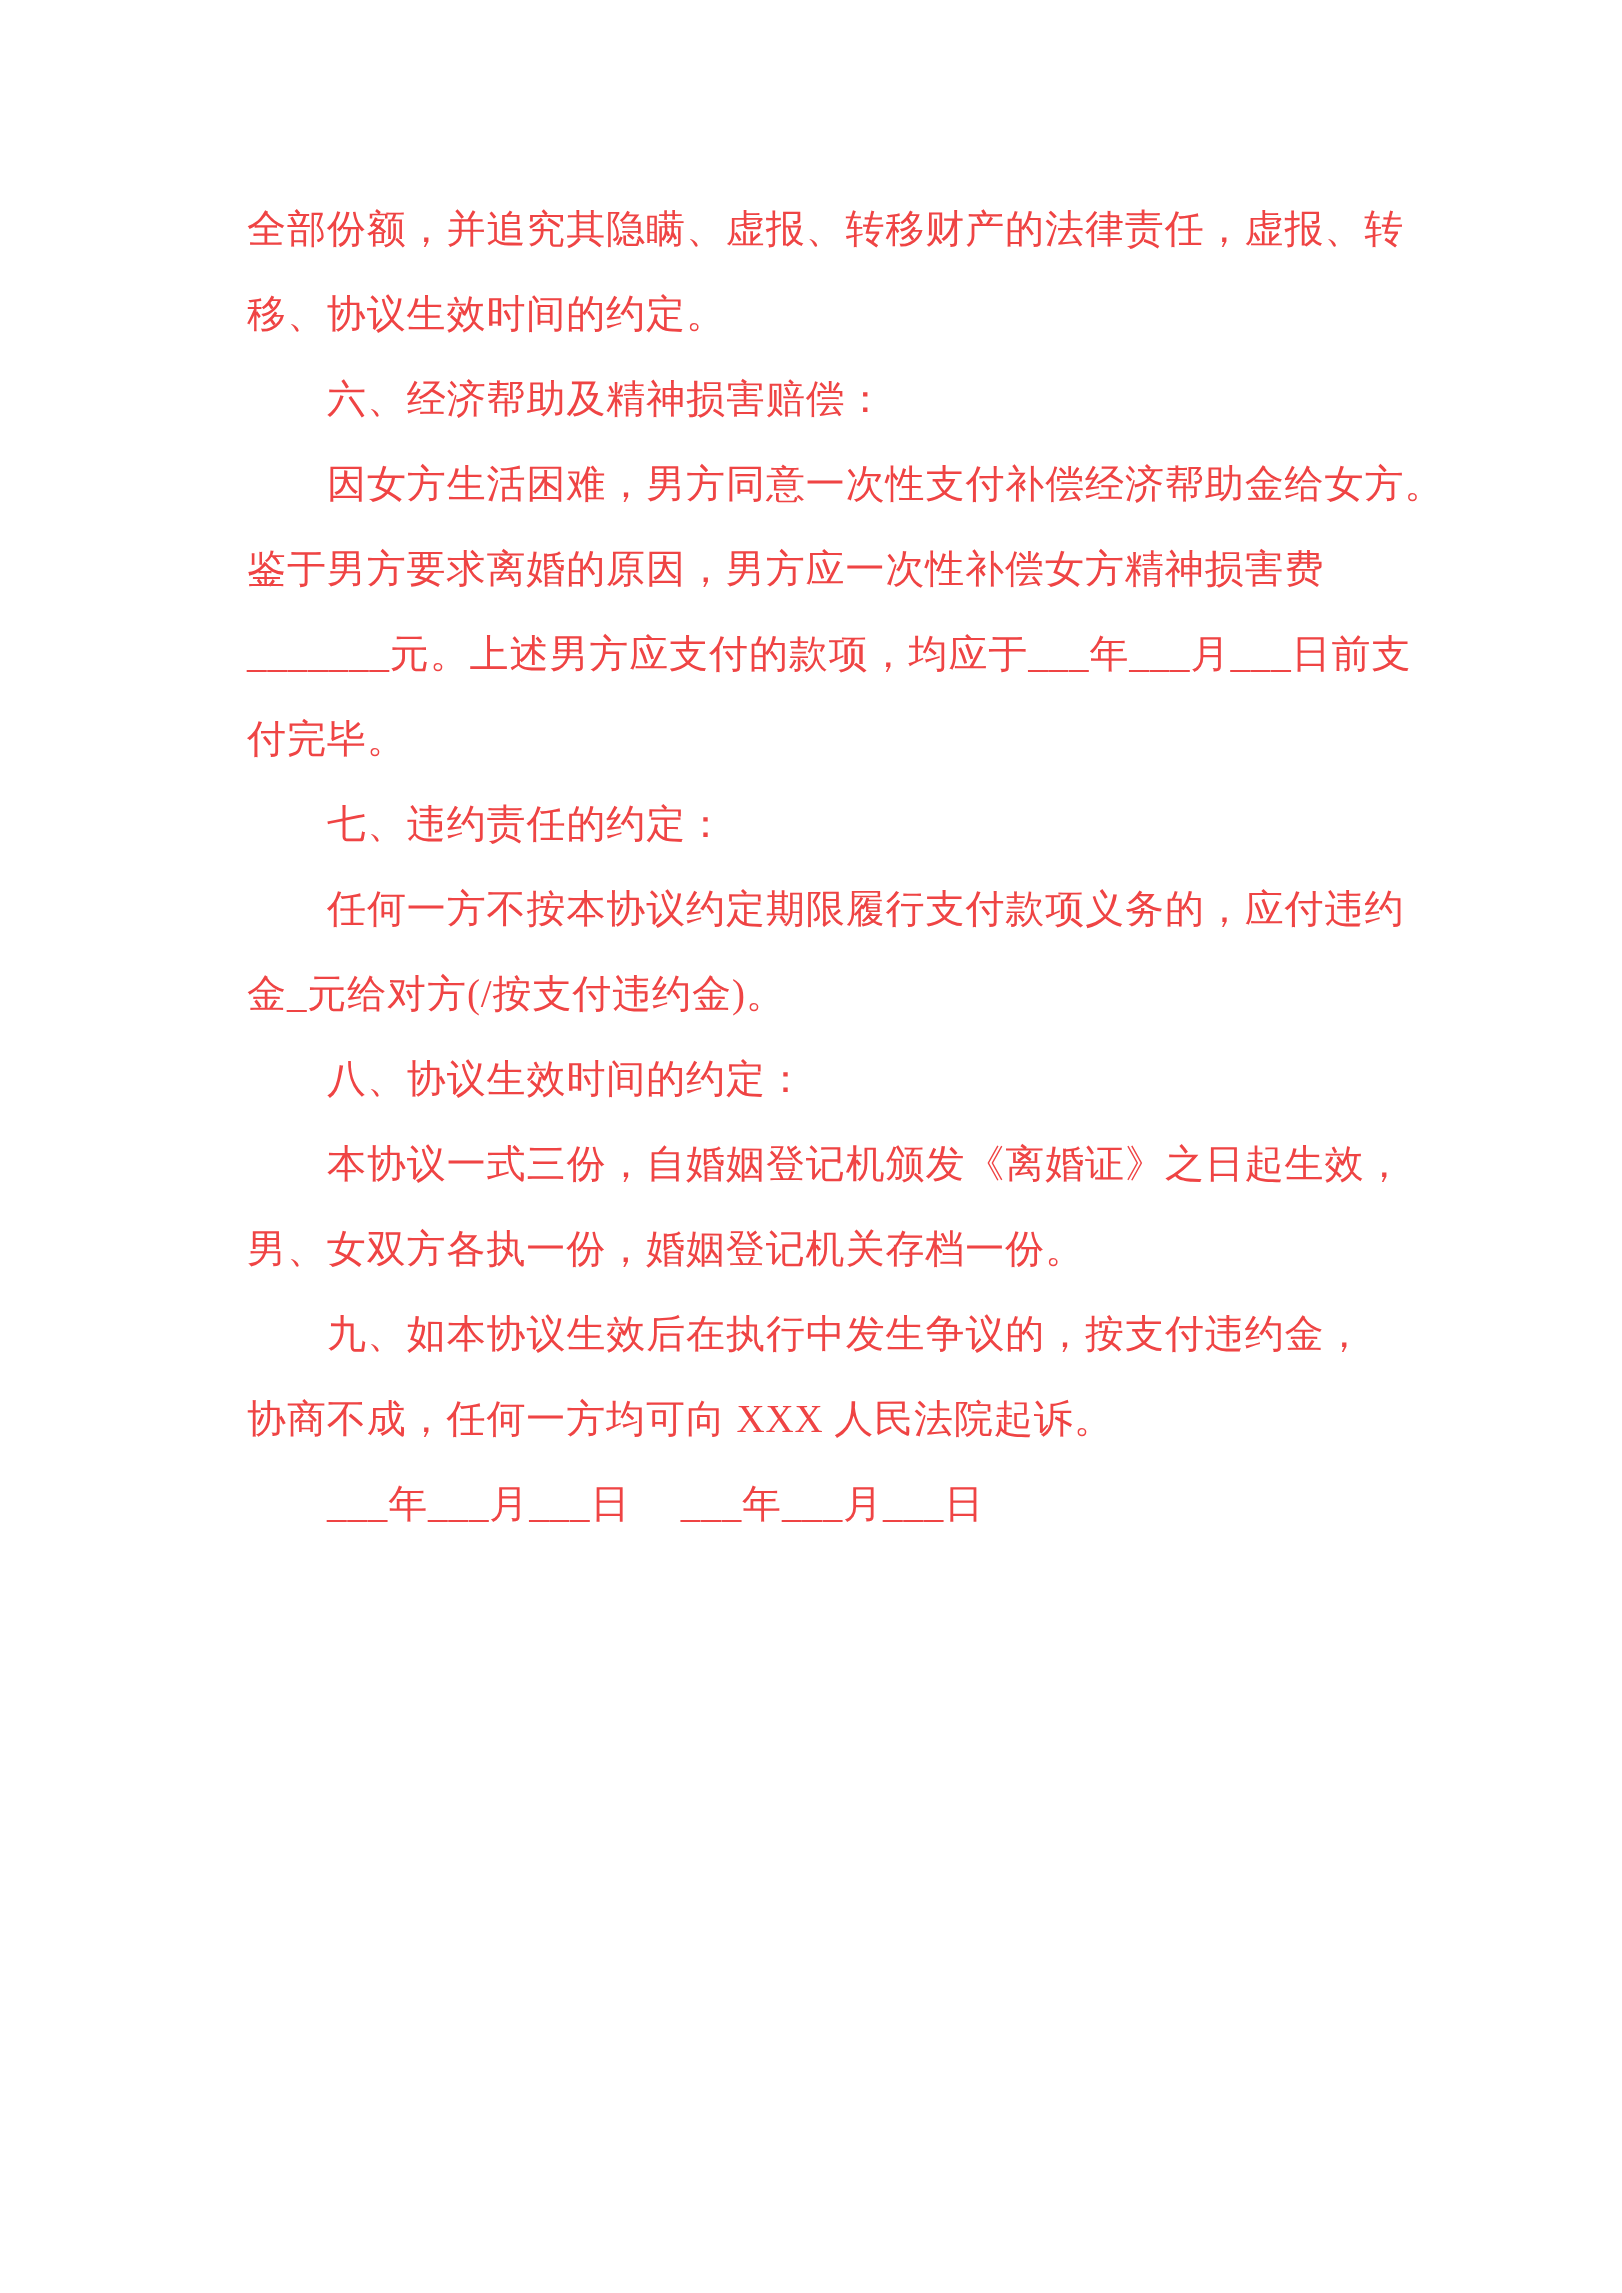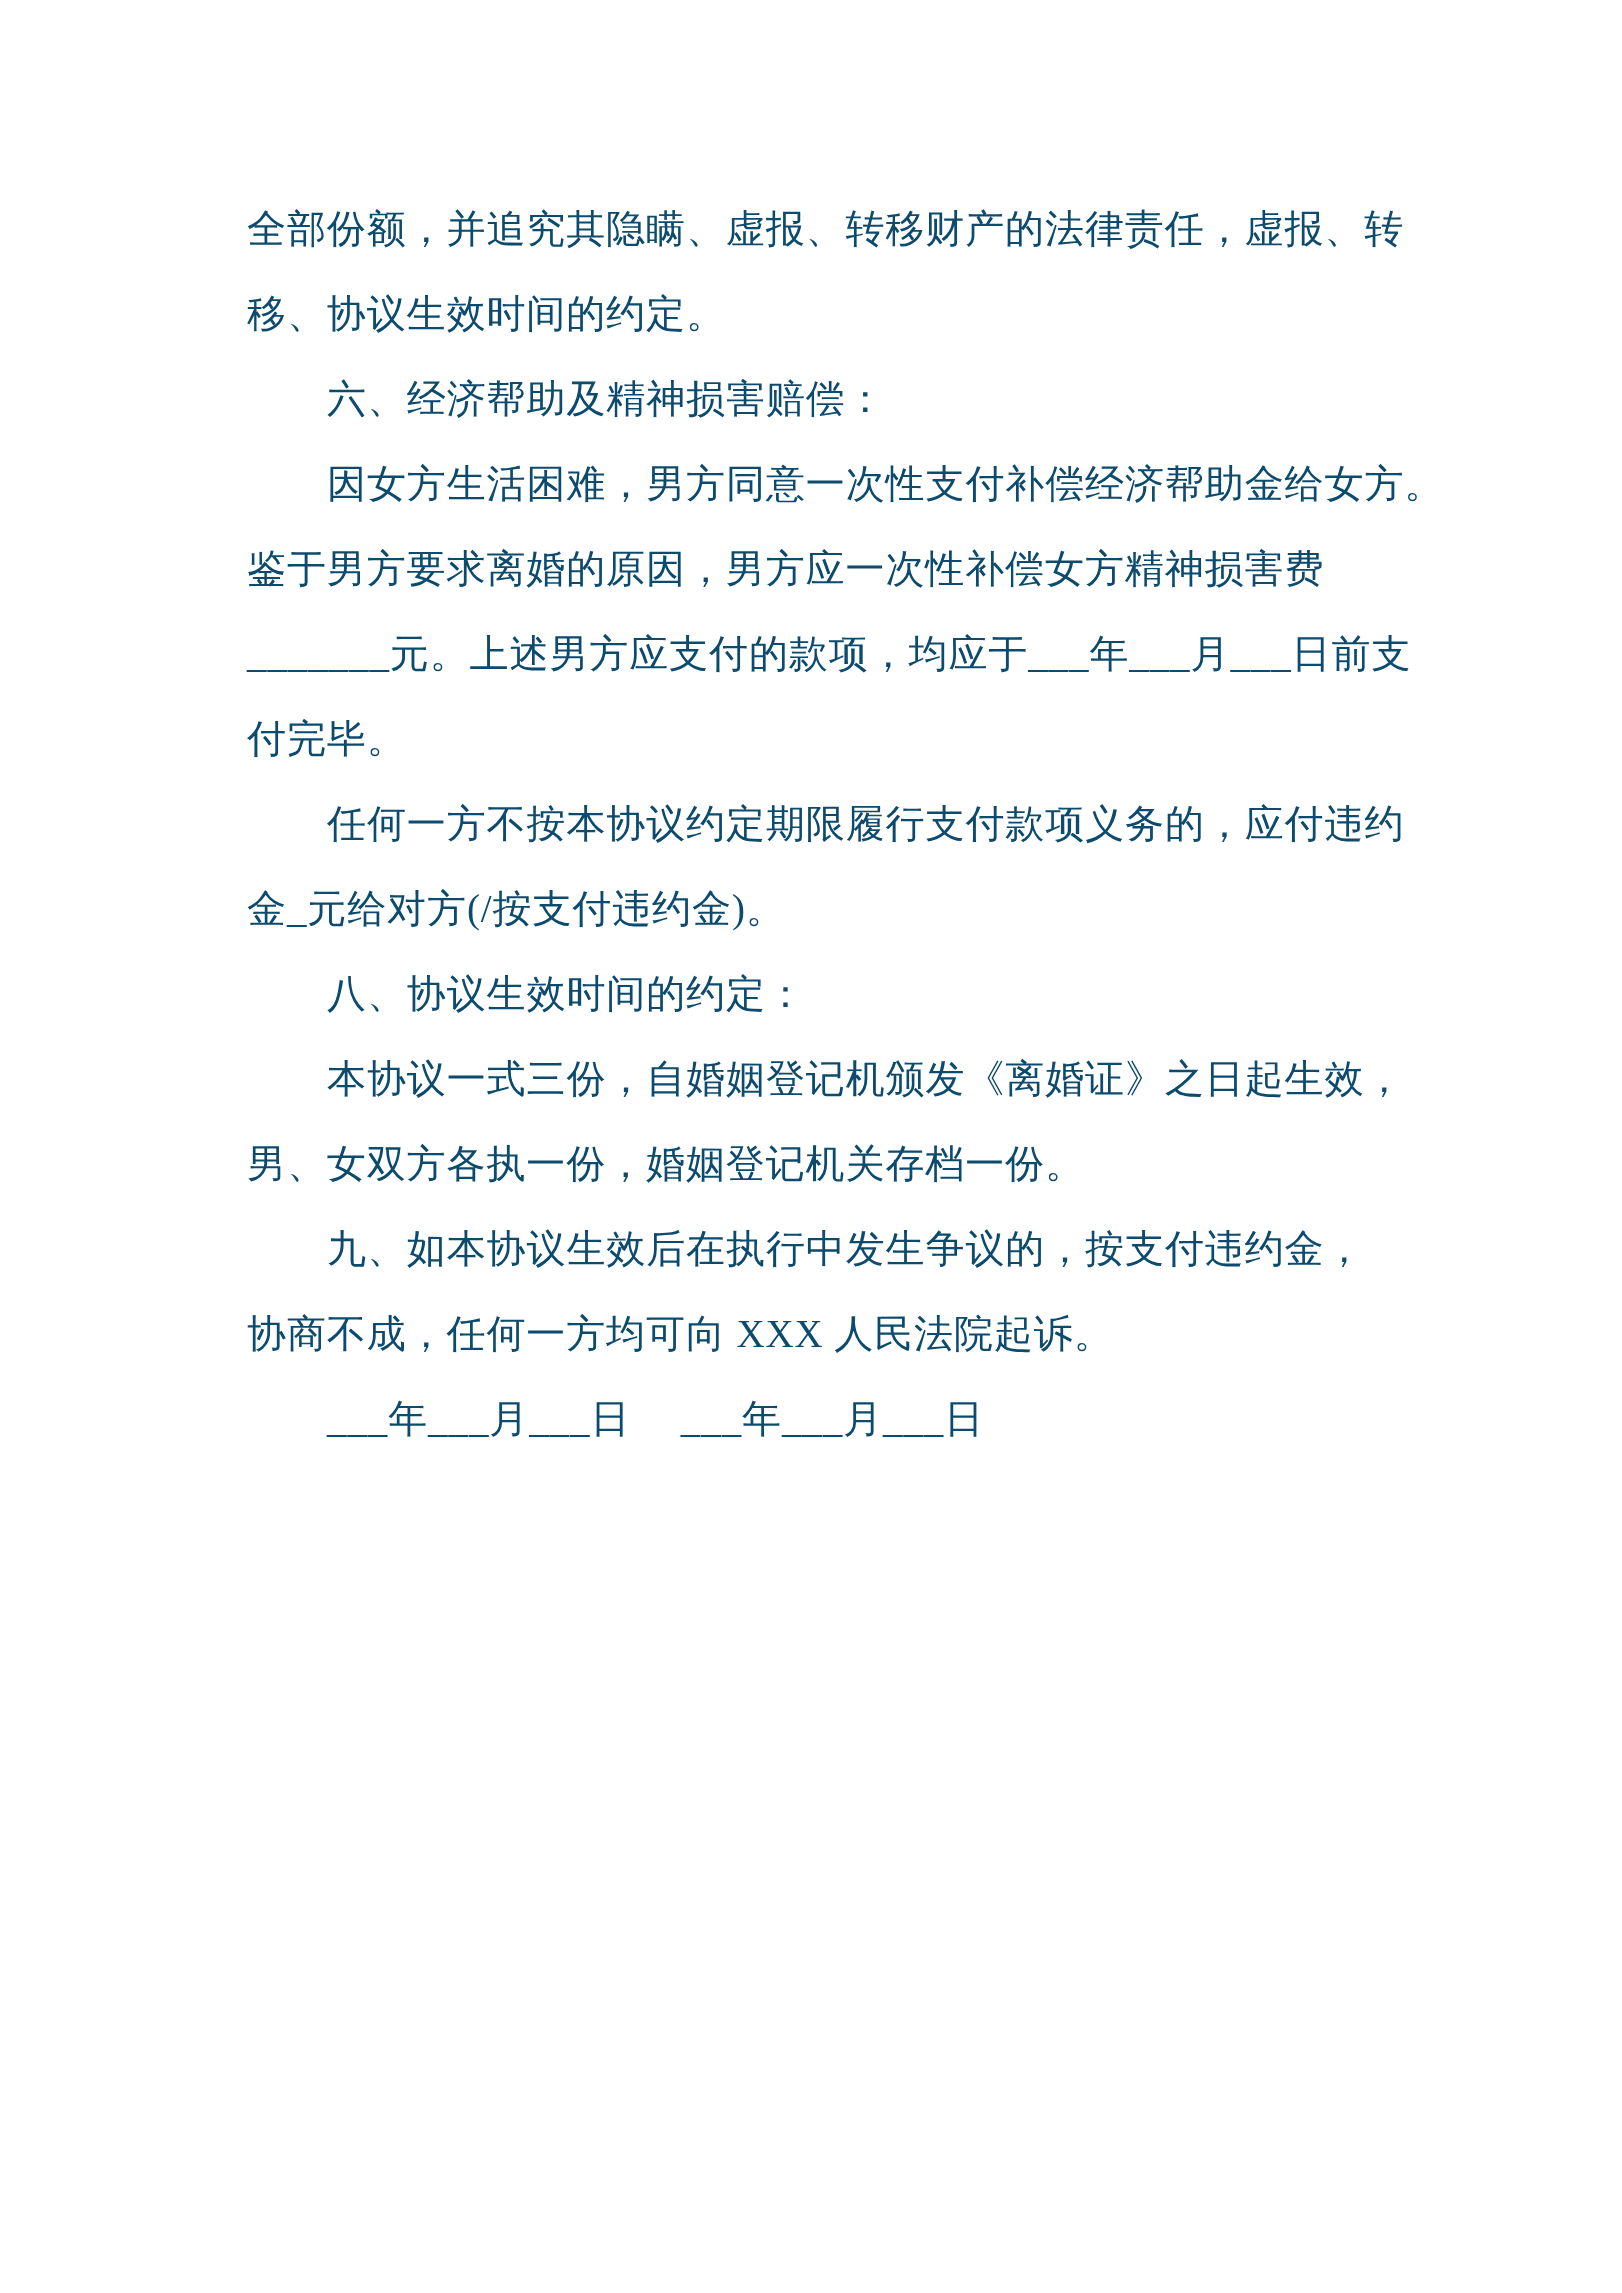--- a/index.html
+++ b/index.html
@@ -13,21 +13,21 @@
     height: 2294px;
     background: #ffffff;
     overflow: hidden;
     font-family: "Liberation Serif", "DejaVu Serif", serif;
   }
   .content {
     position: absolute;
     left: 247px;
     top: 186px;
     width: 1141px;
-    color: #0c4a6e;
+    color: #ef4444;
     font-size: 39px;
     letter-spacing: 0.9px;
   }
   .line {
     height: 85px;
     line-height: 85px;
     white-space: pre;
     text-align: left;
   }
   .line.indent {
@@ -39,20 +39,21 @@
 
 <div class="page">
   <div class="content">
     <div class="line">全部份额，并追究其隐瞒、虚报、转移财产的法律责任，虚报、转</div>
     <div class="line">移、协议生效时间的约定。</div>
     <div class="line indent">六、经济帮助及精神损害赔偿：</div>
     <div class="line indent">因女方生活困难，男方同意一次性支付补偿经济帮助金给女方。</div>
     <div class="line">鉴于男方要求离婚的原因，男方应一次性补偿女方精神损害费</div>
     <div class="line">_______元。上述男方应支付的款项，均应于___年___月___日前支</div>
     <div class="line">付完毕。</div>
+    <div class="line indent">七、违约责任的约定：</div>
     <div class="line indent">任何一方不按本协议约定期限履行支付款项义务的，应付违约</div>
     <div class="line">金_元给对方(/按支付违约金)。</div>
     <div class="line indent">八、协议生效时间的约定：</div>
     <div class="line indent">本协议一式三份，自婚姻登记机颁发《离婚证》之日起生效，</div>
     <div class="line">男、女双方各执一份，婚姻登记机关存档一份。</div>
     <div class="line indent">九、如本协议生效后在执行中发生争议的，按支付违约金，</div>
     <div class="line">协商不成，任何一方均可向 XXX 人民法院起诉。</div>
     <div class="line indent">___年___月___日　 ___年___月___日</div>
   </div>
 </div>

